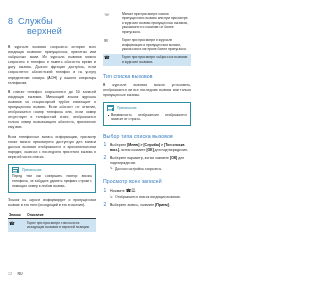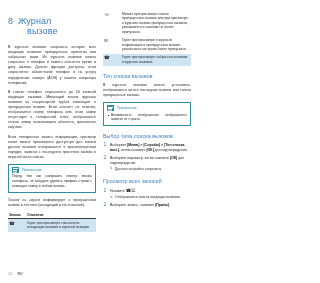--- a/index.html
+++ b/index.html
@@ -189,22 +189,22 @@
 <body>
 
 <div class="page">
   <div class="cols">
 
     <div class="col">
 
       <div class="chapter">
         <span class="chapter-num">8</span>
         <span class="chapter-title">
-          <span>Журнал</span>
-          <span class="l2">вызове</span>
+          <span>Службы</span>
+          <span class="l2">верхней</span>
         </span>
       </div>
 
       <p class="body">В журнале вызовов сохранена история всех входящих вызовов: пропущенных, принятых или набранных вами. Из журнала вызовов можно сохранить в телефон в память абонента время и дату вызова. Данная функция доступна, если сохраняется абонентский телефон и на услугу определения номера (АОН) у вашего оператора телефонии.</p>
       <p class="body">В списке телефон сохраняются до 50 записей входящих вызовов. Мигающий значок журнала вызовов на стационарной трубке оповещает о пропущенном вызове. Если абонент не ответил, отображается номер телефона или, если номер отсутствует в телефонной книге, отображается только номер вызывающего абонента, присвоеное ему имя.</p>
       <p class="body">Если телефонная запись информации, просмотр также можно просмотреть доступную для записи данных вызовов отображается в хронологическом порядке, начиная с последнего принятого вызова в верхней части списка.</p>
 
       <div class="note">
         <div class="note-head">
           <span class="note-icon"></span>

